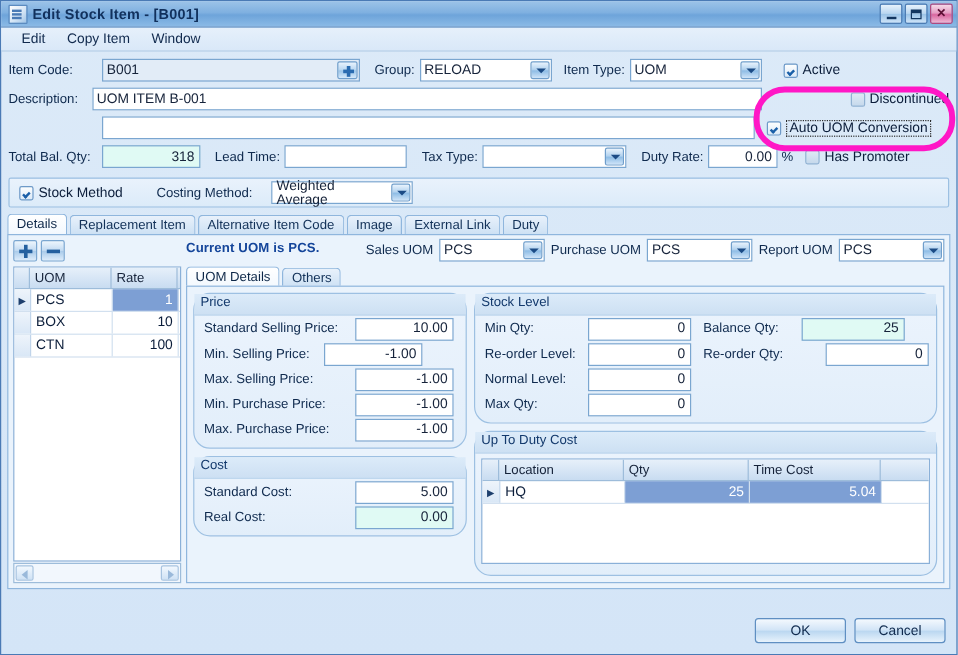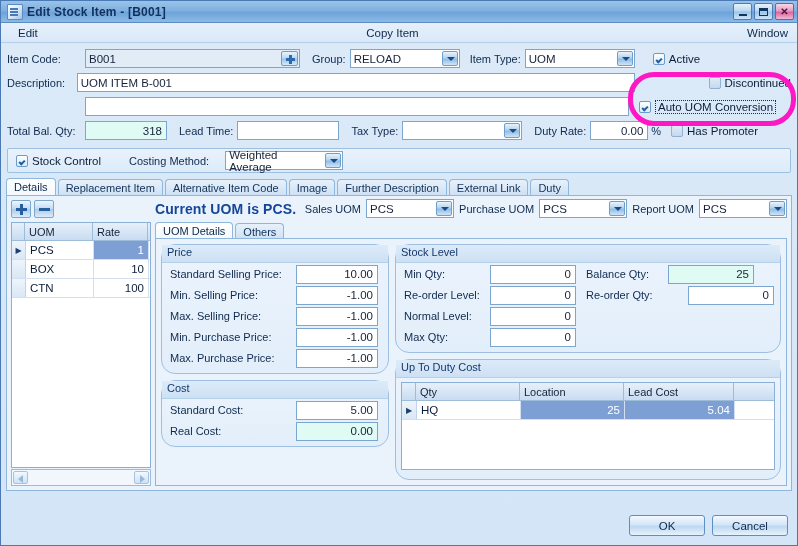--- a/index.html
+++ b/index.html
@@ -49,21 +49,20 @@
     border-color:#b0487e;color:#5c0f34;font-weight:bold;
   }
   .wbtn .min{display:block;width:8px;height:2px;background:#12355f;margin-top:6px;}
   .wbtn .max{display:block;width:9px;height:8px;border:1.5px solid #12355f;border-top-width:3px;box-sizing:border-box;}
   
   .menubar{
     height:19px;display:flex;align-items:center;gap:0;
     padding-left:8px;
     background:linear-gradient(180deg,#e6f0fb 0%,#d9e8f8 100%);
     border-bottom:1px solid #b6cfe8;
-    justify-content:space-between;
   }
   .menuitem{padding:2px 9px;font-size:11.5px;color:#10294d;border-radius:2px;}
   
   .header{
     position:relative;
     padding:5px 6px 2px 6px;
   }
   .row{display:flex;align-items:center;height:21px;margin-bottom:3px;}
   .lbl{font-size:11px;color:#0f2a4e;white-space:nowrap;}
   .fld{
@@ -178,21 +177,21 @@
   .sbtn.r:after{left:5px;border-left:5px solid #9ab9da;}
   .toolrow{position:absolute;left:4px;top:4px;display:flex;gap:3px;}
   .toolbtn{
     width:20px;height:18px;box-sizing:border-box;border:1px solid #7aa6d0;
     border-radius:2px;position:relative;
     background:linear-gradient(180deg,#eef6fd 0%,#c3dbf2 48%,#a9cbea 52%,#ddecfb 100%);
   }
   .toolbtn .h{position:absolute;left:4px;top:7px;width:11px;height:3px;background:#24609f;}
   .toolbtn .v{position:absolute;left:8px;top:3px;width:3px;height:11px;background:#24609f;}
   .curuom{
-    position:absolute;left:148px;top:5px;font-weight:bold;font-size:14px;
+    position:absolute;left:148px;top:5px;font-weight:bold;font-size:11px;
     color:#14459a;letter-spacing:.1px;
   }
   .uomrow{position:absolute;right:4px;top:3px;display:flex;align-items:center;gap:5px;}
   
   .content{position:absolute;left:148px;top:26px;right:4px;bottom:4px;}
   .subtabs{display:flex;align-items:flex-end;height:17px;gap:2px;}
   .subbody{
     position:absolute;left:0;right:0;top:16px;bottom:0;
     box-sizing:border-box;border:1px solid #8fb6dd;background:#eaf3fc;
     padding:5px;display:flex;gap:6px;
@@ -325,35 +324,34 @@
       <div class="chk" style="margin-left:10px">
         <span class="box grey"></span>
         <span>Has Promoter</span>
       </div>
     </div>
   </div>
 
   <div class="groupline">
     <div class="chk">
       <span class="box on"></span>
-      <span>Stock Control</span>
+      <span>Stock Method</span>
     </div>
     <div class="lbl" style="margin-left:14px">Costing Method:</div>
     <div class="fld combo" style="width:118px;margin-left:2px">
       <span>Weighted Average</span>
       <span class="arrow"></span>
     </div>
   </div>
 
   <div class="tabstrip">
     <div class="tab active">Details</div>
     <div class="tab">Replacement Item</div>
     <div class="tab">Alternative Item Code</div>
     <div class="tab">Image</div>
-    <div class="tab">Further Description</div>
     <div class="tab">External Link</div>
     <div class="tab">Duty</div>
   </div>
 
   <div class="tabbody">
 
     <div class="toolrow">
       <div class="toolbtn">
           <span class="h"></span>
           <span class="v"></span>
@@ -422,21 +420,21 @@
 
         <div class="col-left">
 
           <div class="gb">
             <div class="gbtitle">Price</div>
             <div class="frow">
               <span class="lbl" style="width:126px">Standard Selling Price:</span>
               <span class="fld num" style="width:82px">10.00</span>
             </div>
             <div class="frow">
-              <span class="lbl" style="width:126px">Min. Selling Price:</span>
+              <span class="lbl" style="width:100px">Min. Selling Price:</span>
               <span class="fld num" style="width:82px">-1.00</span>
             </div>
             <div class="frow">
               <span class="lbl" style="width:126px">Max. Selling Price:</span>
               <span class="fld num" style="width:82px">-1.00</span>
             </div>
             <div class="frow">
               <span class="lbl" style="width:126px">Min. Purchase Price:</span>
               <span class="fld num" style="width:82px">-1.00</span>
             </div>
@@ -483,23 +481,23 @@
               <span class="lbl" style="width:86px">Max Qty:</span>
               <span class="fld num" style="width:86px">0</span>
             </div>
           </div>
 
           <div class="gb" style="flex:1 1 auto">
             <div class="gbtitle">Up To Duty Cost</div>
             <div class="gridbox2">
               <div class="ghead">
                 <div class="gh" style="width:14px"></div>
+                <div class="gh" style="width:104px">Location</div>
                 <div class="gh" style="width:104px">Qty</div>
-                <div class="gh" style="width:104px">Location</div>
-                <div class="gh" style="width:110px">Lead Cost</div>
+                <div class="gh" style="width:110px">Time Cost</div>
               </div>
               <div class="grow">
                 <div class="gsel-ind" style="width:14px">▶</div>
                 <div class="gc" style="width:104px">HQ</div>
                 <div class="gc num sel" style="width:104px">25</div>
                 <div class="gc num sel" style="width:110px">5.04</div>
               </div>
             </div>
           </div>
         </div>

